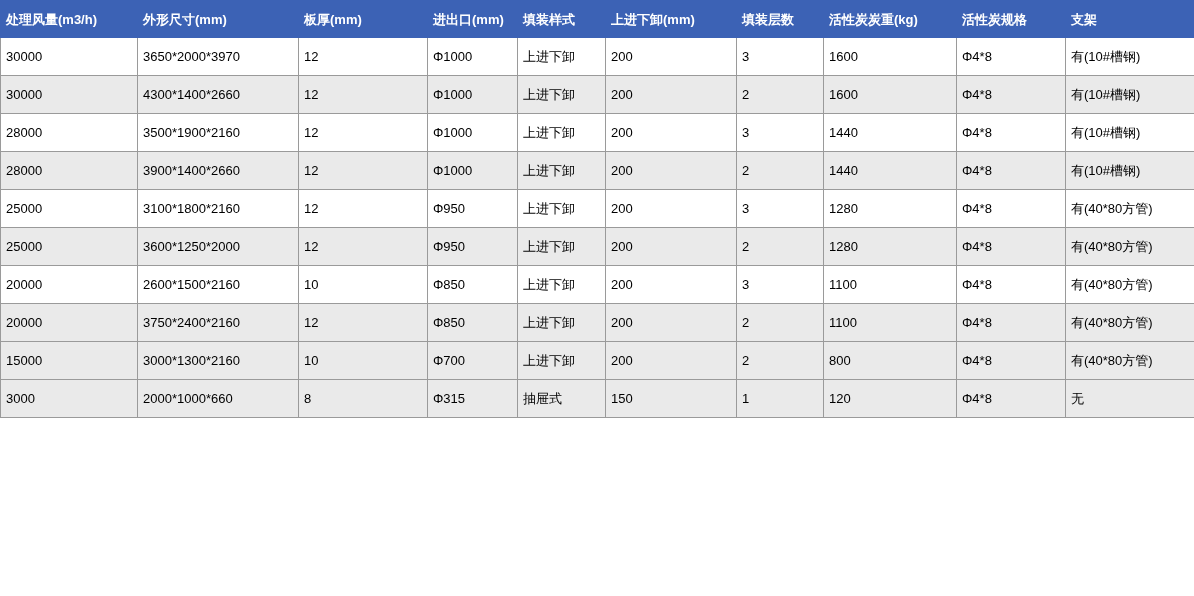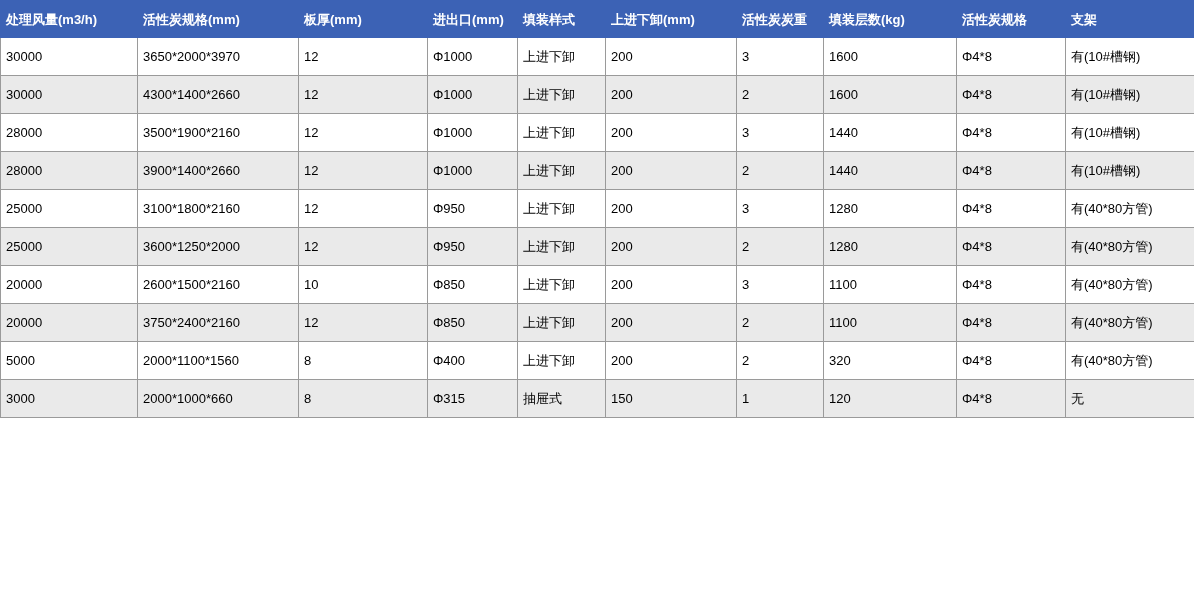--- a/index.html
+++ b/index.html
@@ -66,27 +66,27 @@
       <col class="c4">
     <col class="c5">
       <col class="c6">
       <col class="c7">
       <col class="c8">
       <col class="c9">
   </colgroup>
   <thead>
     <tr>
       <th>处理风量(m3/h)</th>
-      <th>活性炭规格(mm)</th>
+      <th>外形尺寸(mm)</th>
       <th>板厚(mm)</th>
       <th>进出口(mm)</th>
       <th>填装样式</th>
       <th>上进下卸(mm)</th>
-      <th>活性炭炭重</th>
-      <th>填装层数(kg)</th>
+      <th>填装层数</th>
+      <th>活性炭炭重(kg)</th>
       <th>活性炭规格</th>
       <th>支架</th>
     </tr>
   </thead>
   <tbody>
     <tr class="row-even">
       <td>30000</td>
       <td>3650*2000*3970</td>
       <td>12</td>
       <td>Φ1000</td>
@@ -174,29 +174,29 @@
       <td>3750*2400*2160</td>
       <td>12</td>
       <td>Φ850</td>
       <td>上进下卸</td>
       <td>200</td>
       <td>2</td>
       <td>1100</td>
       <td>Φ4*8</td>
       <td>有(40*80方管)</td>
     </tr>
-    <tr class="row-even">
-      <td>5000</td>
-      <td>2000*1100*1560</td>
-      <td>8</td>
-      <td>Φ400</td>
-      <td>上进下卸</td>
-      <td>200</td>
-      <td>2</td>
-      <td>320</td>
+    <tr class="row-odd">
+      <td>15000</td>
+      <td>3000*1300*2160</td>
+      <td>10</td>
+      <td>Φ700</td>
+      <td>上进下卸</td>
+      <td>200</td>
+      <td>2</td>
+      <td>800</td>
       <td>Φ4*8</td>
       <td>有(40*80方管)</td>
     </tr>
     <tr class="row-odd">
       <td>3000</td>
       <td>2000*1000*660</td>
       <td>8</td>
       <td>Φ315</td>
       <td>抽屉式</td>
       <td>150</td>

